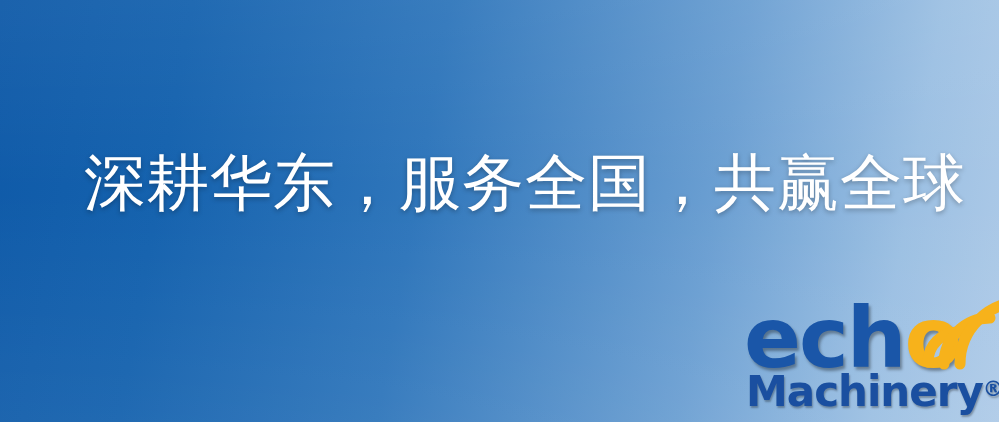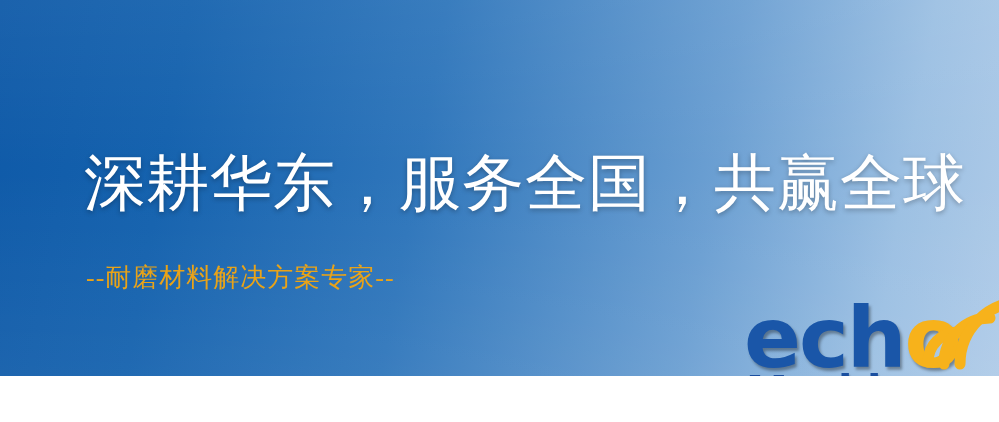--- a/index.html
+++ b/index.html
@@ -3,21 +3,21 @@
 <meta charset="utf-8">
 <style>
   html, body {
     margin: 0;
     padding: 0;
     background: #ffffff;
   }
   #banner {
     position: relative;
     width: 999px;
-    height: 376px;
+    height: 422px;
     overflow: hidden;
     background: linear-gradient(100deg,
         #0f5aa8 0%,
         #1562ae 18%,
         #2f76bb 42%,
         #6b9fd2 70%,
         #9cc0e3 88%,
         #afcbe8 100%);
     font-family: "Liberation Sans", sans-serif;
     user-select: none;
@@ -107,21 +107,20 @@
   }
 </style>
 </head>
 <body>
 
 <div id="banner">
   <div class="sheen"></div>
 
   <div class="headline">深耕华东，服务全国，共赢全球</div>
 
-  <div class="subline">--耐磨材料解决方案专家--</div>
 
   <div class="logo">
     <div class="logo-word"><span>ech</span><span class="o-orange">o</span></div>
 
     <svg class="waves" viewBox="0 0 84 76">
       <g fill="none" stroke="#f7b21b" stroke-linecap="round">
         <path d="M10 68 A 30 30 0 0 1 40 38" stroke-width="11"></path>
         <path d="M26 70 A 46 46 0 0 1 72 24" stroke-width="11"></path>
         <path d="M42 70 A 62 62 0 0 1 104 8" stroke-width="11"></path>
       </g>

